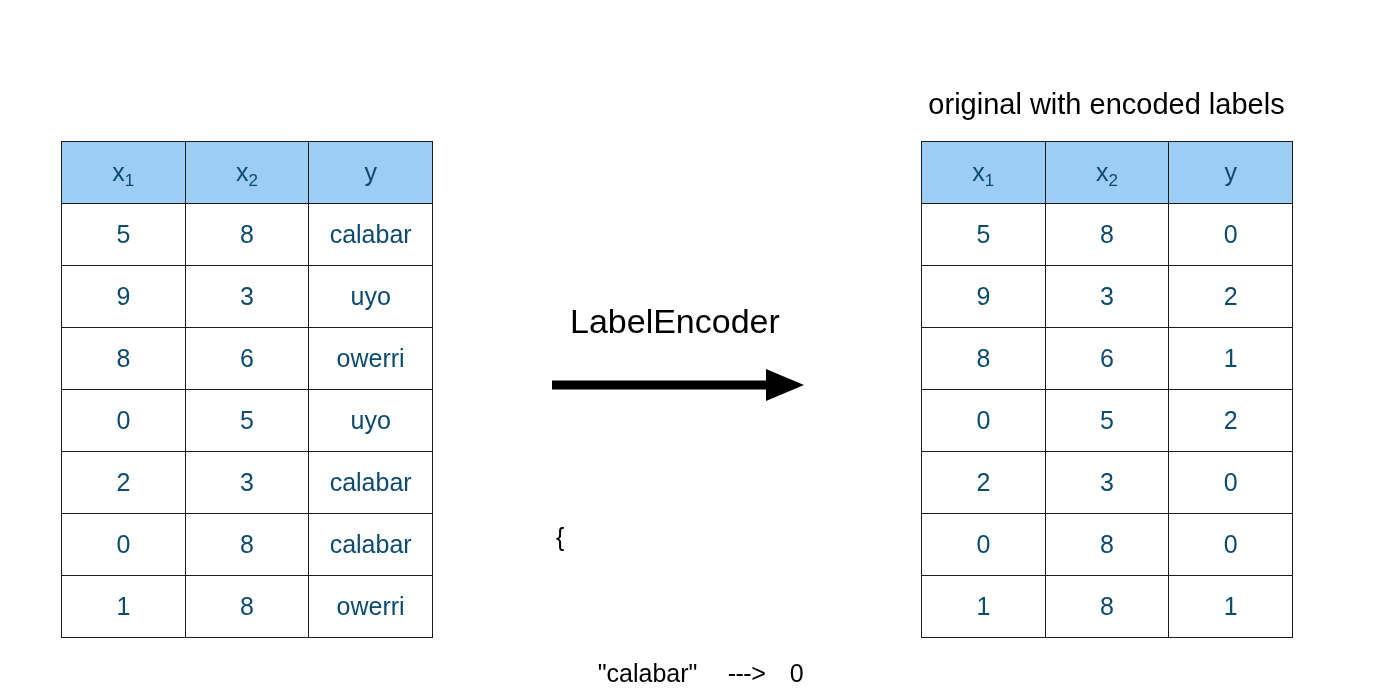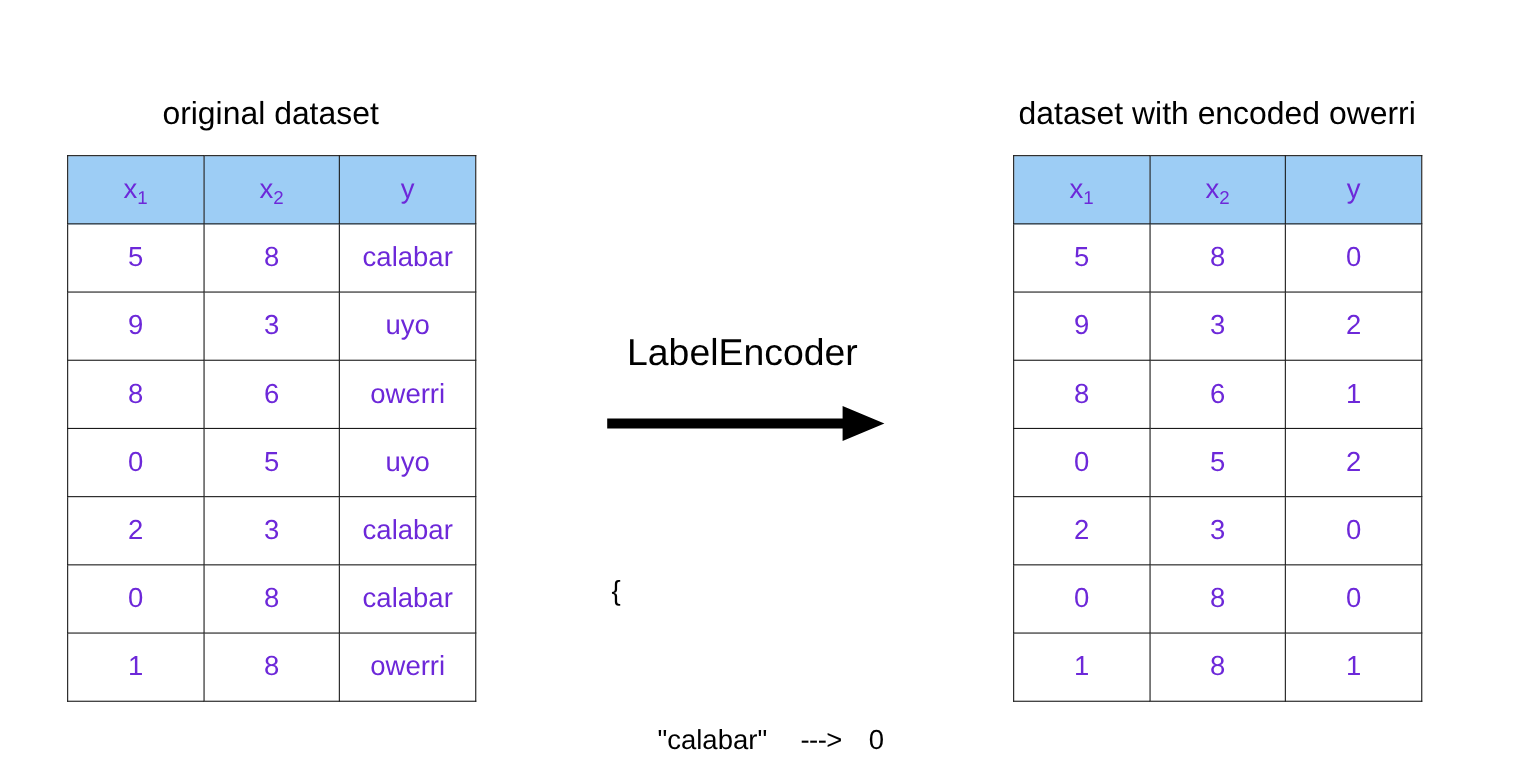--- a/index.html
+++ b/index.html
@@ -41,21 +41,21 @@
     background: #ffffff;
   }
   .data-table td, .data-table th {
     border: 1.6px solid #1a1a1a;
     text-align: center;
     vertical-align: middle;
     font-size: 25px;
     font-weight: normal;
     padding: 0;
     height: 61px;
-    color: #6d28d9;
+    color: #0c4a6e;
   }
   .data-table thead th {
     background: #9DCDF5;
     height: 61px;
     font-size: 25px;
   }
   .data-table thead th sub {
     font-size: 17px;
     vertical-align: baseline;
     position: relative;
@@ -106,21 +106,20 @@
     letter-spacing: -0.5px;
   }
   .map-val { display: inline-block; }
   .brace { display: block; height: 34px; }
 </style>
 </head>
 <body>
 
 <div id="canvas">
 
-  <div class="panel-title" id="title-left">original dataset</div>
 
   <table class="data-table" id="table-left">
     <colgroup>
         <col class="c1">
         <col class="c2">
         <col class="c3">
       </colgroup>
     <thead>
       <tr>
         <th>
@@ -184,21 +183,21 @@
   <div id="mapping-block">
     <span class="brace">{</span>
     <span class="map-row">
       <span class="map-key">"calabar"</span><span class="map-arrow">---&gt;</span><span class="map-val">0</span>
     </span>
     
     
     
   </div>
 
-  <div class="panel-title" id="title-right">dataset with encoded owerri</div>
+  <div class="panel-title" id="title-right">original with encoded labels</div>
 
   <table class="data-table" id="table-right">
     <colgroup>
         <col class="c1">
         <col class="c2">
         <col class="c3">
       </colgroup>
     <thead>
       <tr>
         <th>

